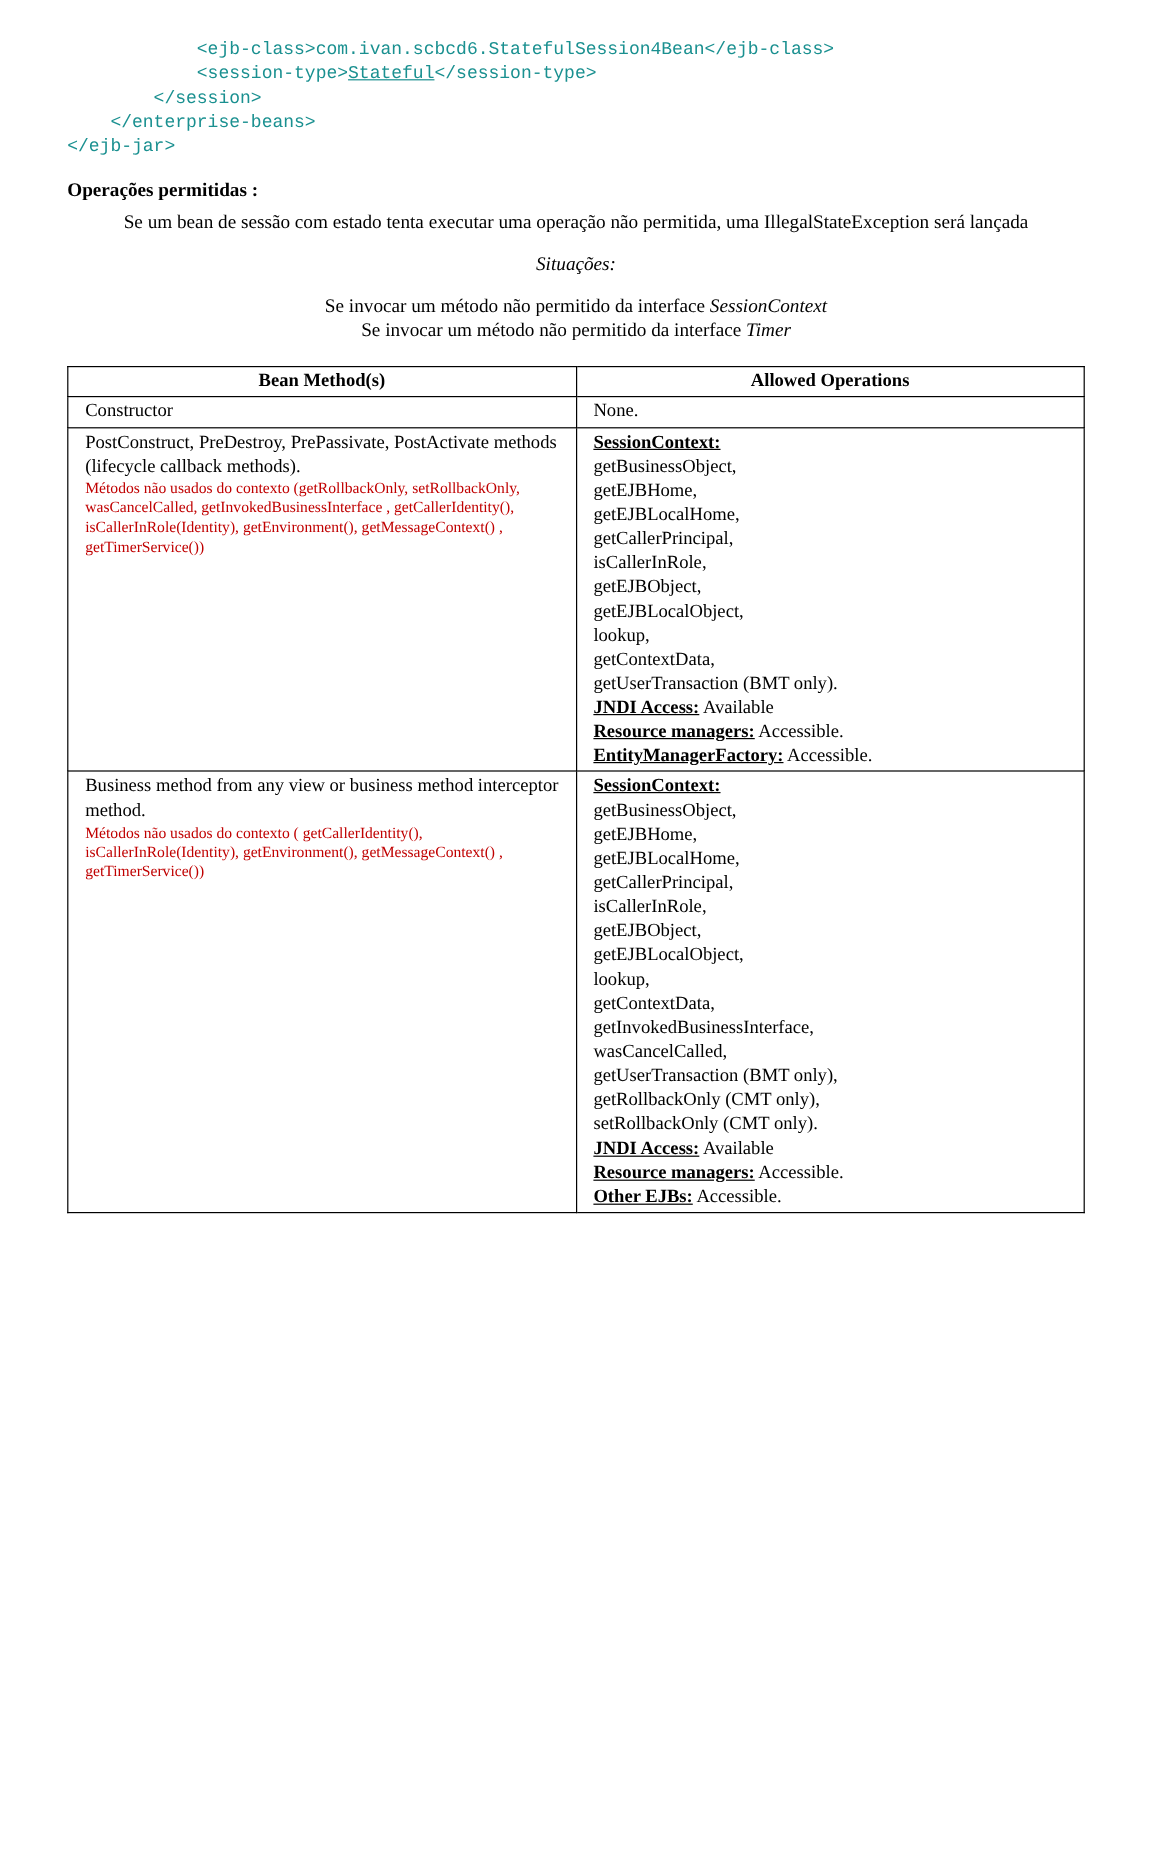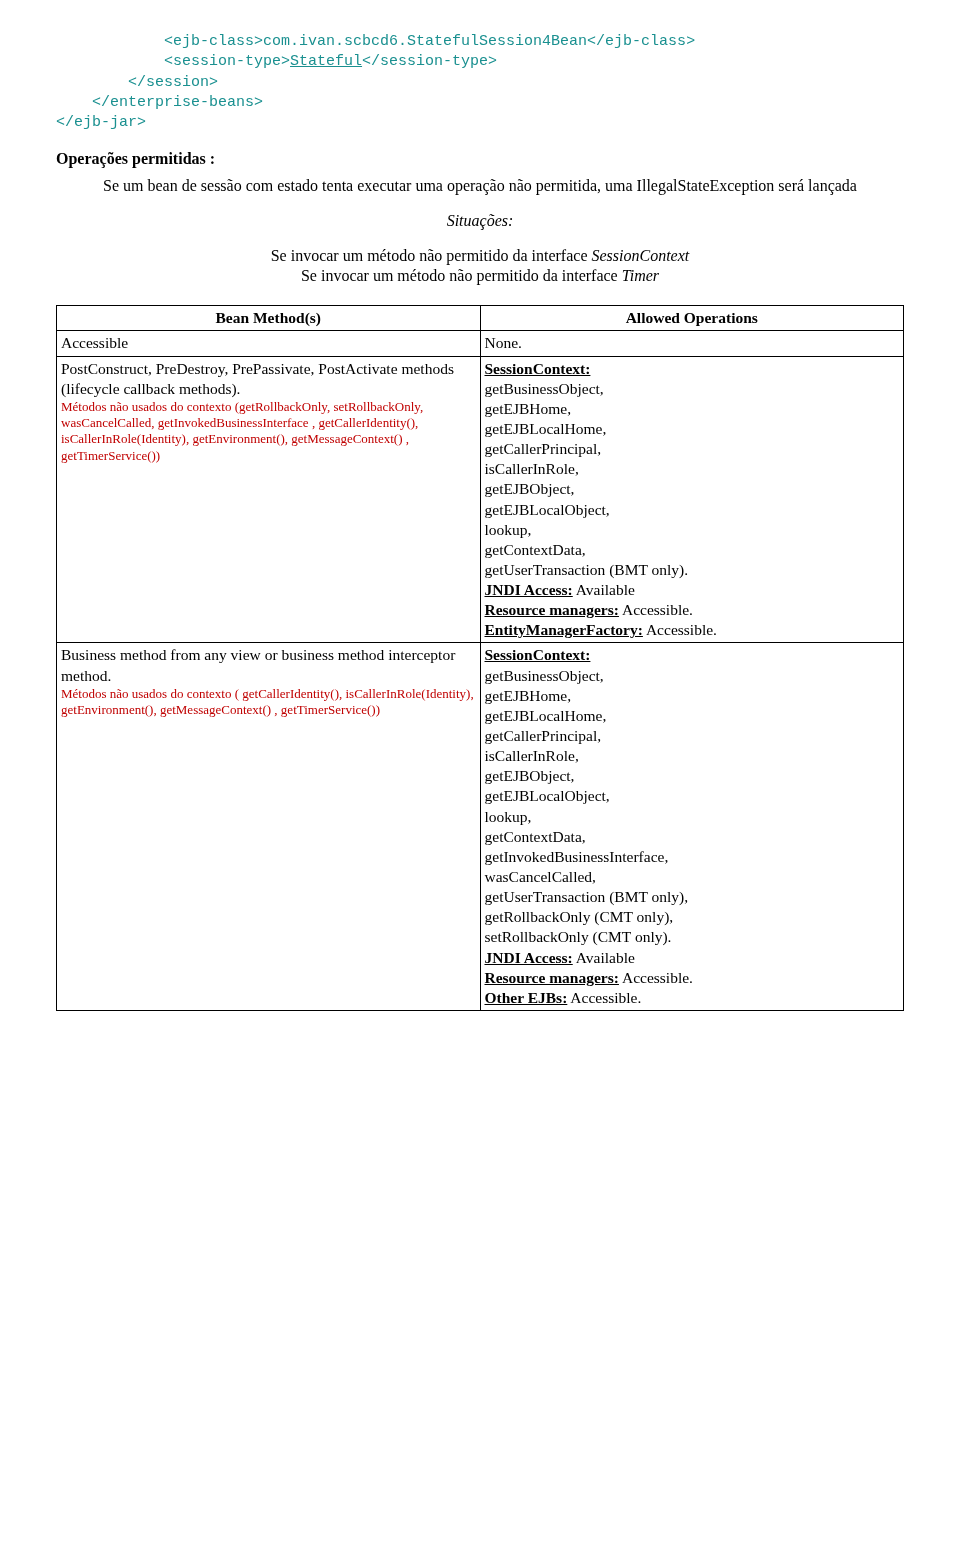--- a/index.html
+++ b/index.html
@@ -29,21 +29,21 @@
   .italic { font-style: italic; }
   table {
     border-collapse: collapse;
     width: 100%;
     margin-top: 18px;
     table-layout: fixed;
   }
   th, td {
     border: 1px solid #000;
     vertical-align: top;
-    padding: 2px 4px;
+    padding: 2px 14px;
     font-size: 15.5px;
     line-height: 1.3;
   }
   th.col-left { width: 50%; text-align: center; font-weight: bold; }
   th.col-right { width: 50%; text-align: center; font-weight: bold; }
   .red {
     color: #c00000;
     font-size: 13px;
     line-height: 1.25;
     display: block;
@@ -73,21 +73,21 @@
 
 <table>
   <thead>
     <tr>
       <th class="col-left">Bean Method(s)</th>
       <th class="col-right">Allowed Operations</th>
     </tr>
   </thead>
   <tbody id="table-body">
       <tr>
-        <td><span>Accessible</span></td>
+        <td><span>Constructor</span></td>
         <td><span>None.</span><br></td>
       </tr>
       <tr>
         <td><span>PostConstruct, PreDestroy, PrePassivate, PostActivate methods (lifecycle callback methods).</span><span class="red">Métodos não usados do contexto
 (getRollbackOnly, setRollbackOnly, wasCancelCalled, getInvokedBusinessInterface , getCallerIdentity(), isCallerInRole(Identity),   getEnvironment(), getMessageContext() , getTimerService())</span></td>
         <td><span class="b u">SessionContext:</span><br><span>getBusinessObject,</span><br><span>getEJBHome,</span><br><span>getEJBLocalHome,</span><br><span>getCallerPrincipal,</span><br><span>isCallerInRole,</span><br><span>getEJBObject,</span><br><span>getEJBLocalObject,</span><br><span>lookup,</span><br><span>getContextData,</span><br><span>getUserTransaction (BMT only).</span><br><span class="b u">JNDI Access:</span><span> Available</span><br><span class="b u">Resource managers:</span><span> Accessible.</span><br><span class="b u">EntityManagerFactory:</span><span> Accessible.</span><br></td>
       </tr>
       <tr>
         <td><span>Business method from any view or business method interceptor method.</span><span class="red">Métodos não usados do contexto
 ( getCallerIdentity(), isCallerInRole(Identity), getEnvironment(), getMessageContext() , getTimerService())</span></td>

